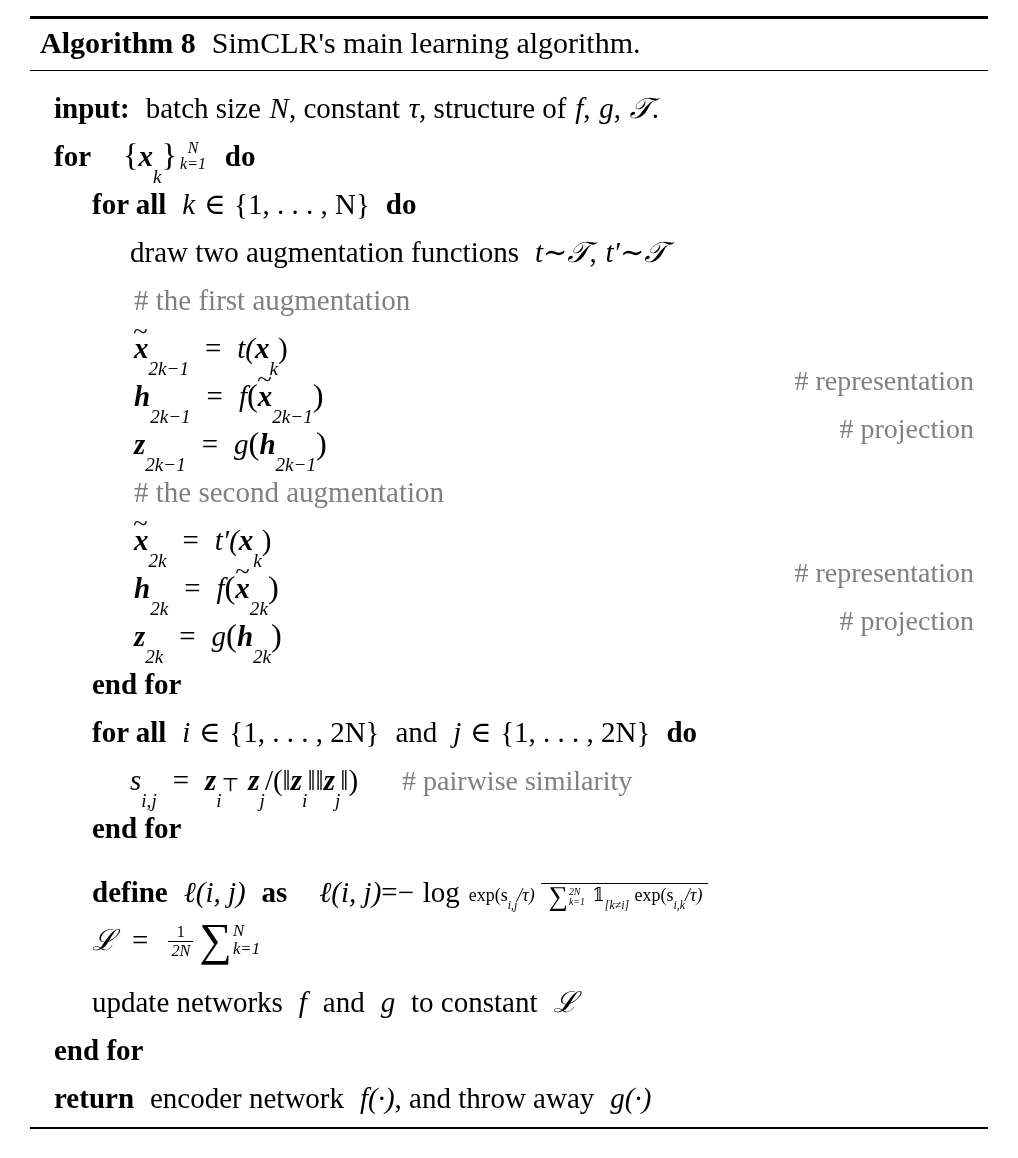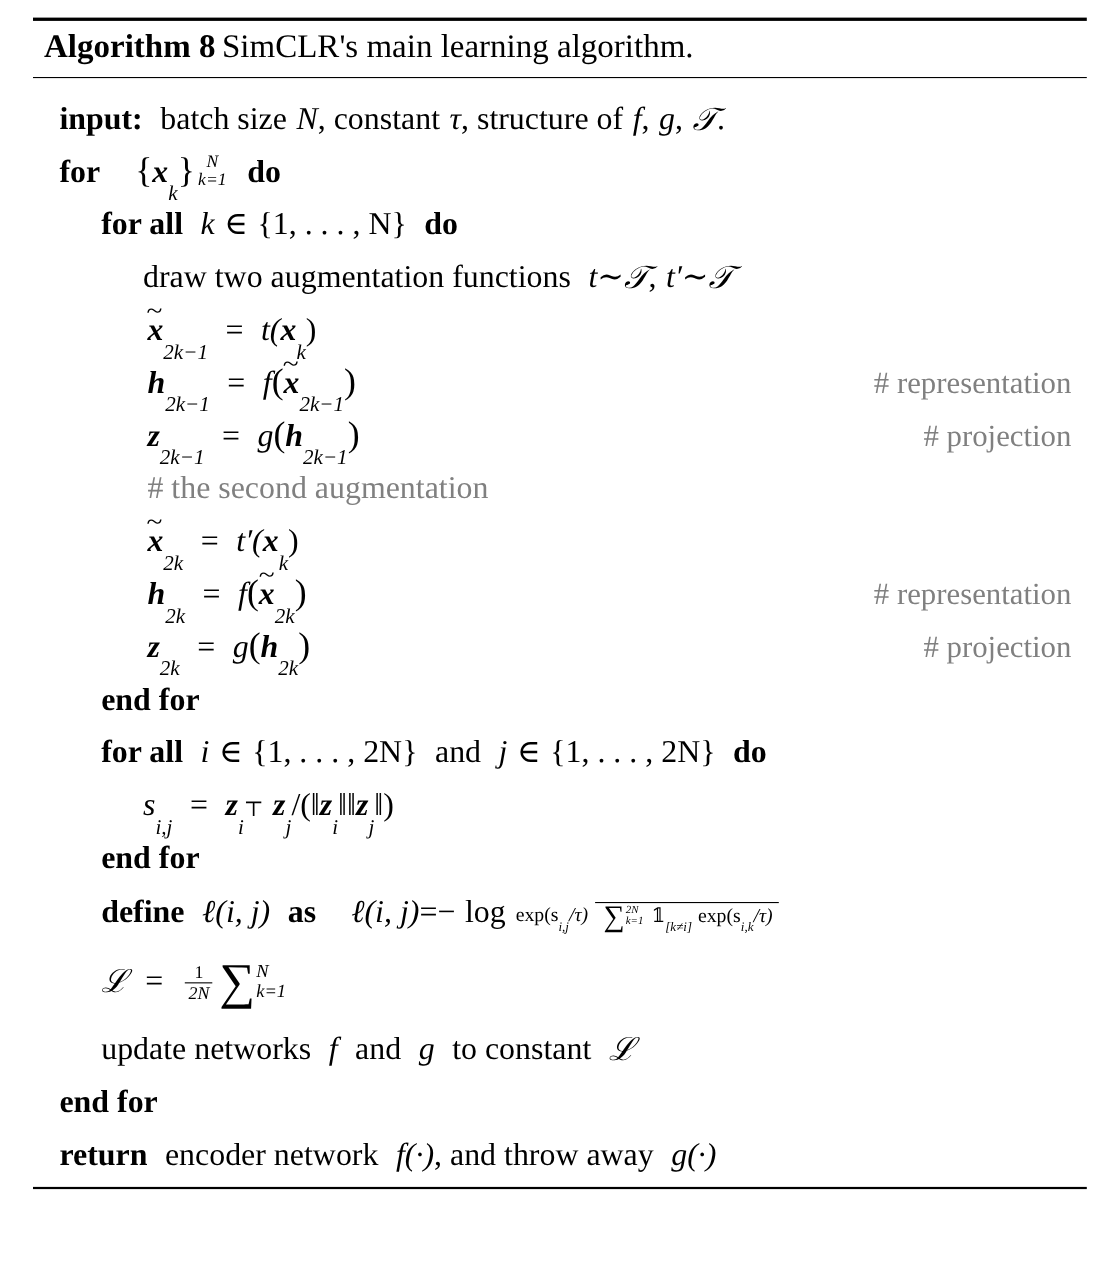--- a/index.html
+++ b/index.html
@@ -33,29 +33,28 @@
     border-top: 2.2px solid #000;
     height: 0;
     margin-top: 6px;
   }
   .title {
     font-size: 30px;
     padding: 7px 2px 6px 10px;
     white-space: nowrap;
   }
   .title .kw { font-weight: bold; }
-  .title .rest { font-weight: normal; margin-left: 6px; }
+  .title .rest { font-weight: normal; margin-left: 16px; }
 
   .body-lines {
     padding: 6px 0 6px 0;
     font-size: 29px;
   }
   .line {
     display: flex;
-    align-items: flex-end;
     white-space: nowrap;
     min-height: 44px;
     line-height: 1.0;
     padding: 2px 0;
   }
   .line .content { display: inline-flex; align-items: flex-end; }
   .ind0 { padding-left: 24px; }
   .ind1 { padding-left: 62px; }
   .ind2 { padding-left: 100px; }
   .ind2b { padding-left: 104px; }
@@ -242,20 +241,23 @@
           <span class="rm">∼</span>
           <span class="cal">𝒯</span>
           <span>,</span>
           <span class="sp"></span>
         <span class="it">t′</span>
           <span class="rm">∼</span>
           <span class="cal">𝒯</span>
       </span>
     </div>
 
+    <div class="line ind2b">
+      <span class="content comment"># the first augmentation</span>
+    </div>
 
     <div class="line ind2b">
       <span class="content">
         <span class="tilde-wrap"><span class="tl">~</span><span class="bmath">x</span></span>
           <sub class="it">2k−1</sub>
           <span class="sp2"></span>
         <span class="rm">=</span>
           <span class="sp2"></span>
         <span class="it">t(</span>
           <span class="bmath">x</span>
@@ -385,28 +387,29 @@
           <span class="sp"></span>
         <span class="bmath">z</span>
           <sub class="it">j</sub>
           <span class="rm">/(‖</span>
           <span class="bmath">z</span>
           <sub class="it">i</sub>
           <span class="rm">‖‖</span>
           <span class="bmath">z</span>
           <sub class="it">j</sub>
           <span class="rm">‖)</span>
+        <span class="inline-comment"># pairwise similarity</span>
       </span>
     </div>
 
     <div class="line ind1">
       <span class="content kw">end for</span>
     </div>
 
-    <div class="line ind1" style="align-items:center; min-height:60px;">
+    <div class="line ind1" style="align-items:flex-end; min-height:60px;">
       <span class="content" style="align-items:center;">
         <span class="kw">define</span>
           <span class="sp2"></span>
         <span class="it">ℓ(i, j)</span>
           <span class="sp2"></span>
         <span class="kw">as</span>
           <span class="sp2"></span>
           <span class="sp2"></span>
         <span class="it">ℓ(i, j)</span>
           <span class="rm">=</span>

